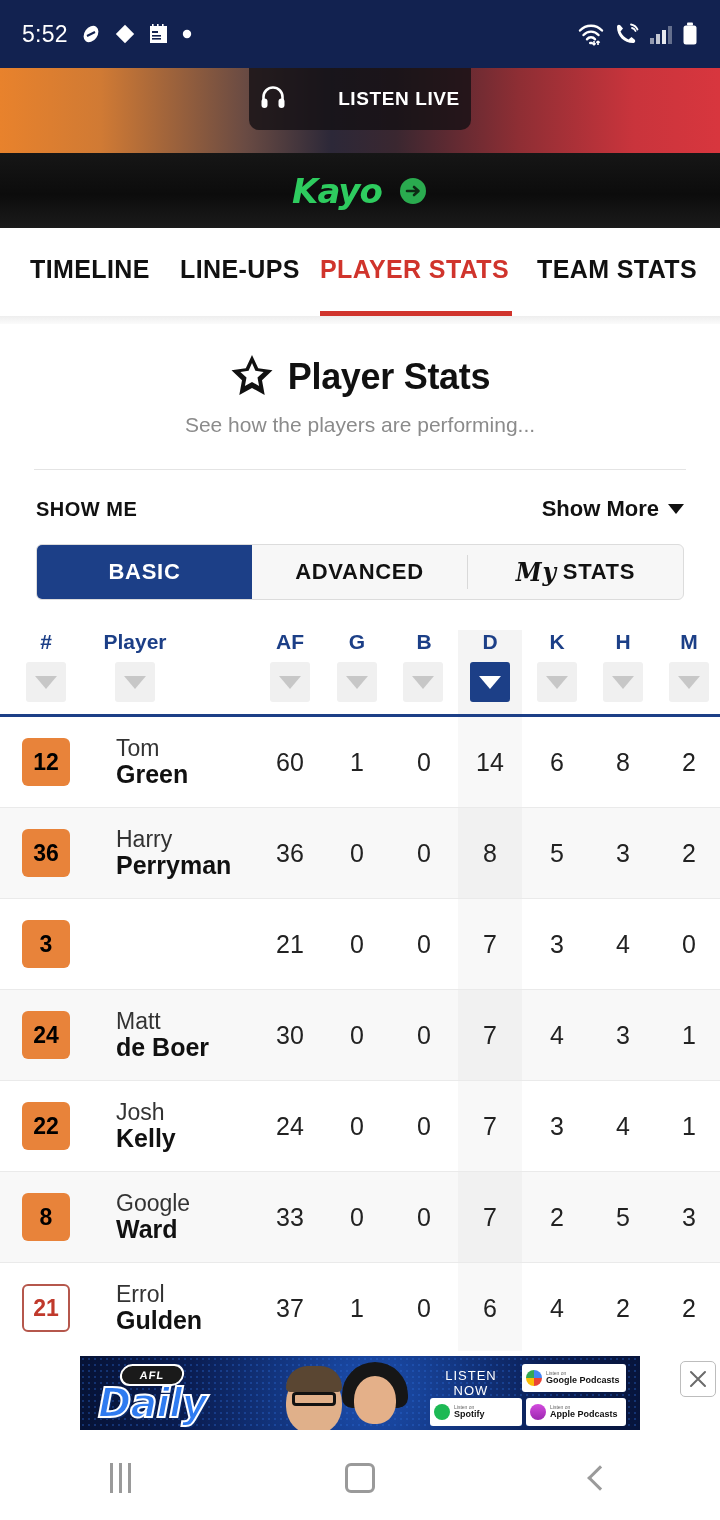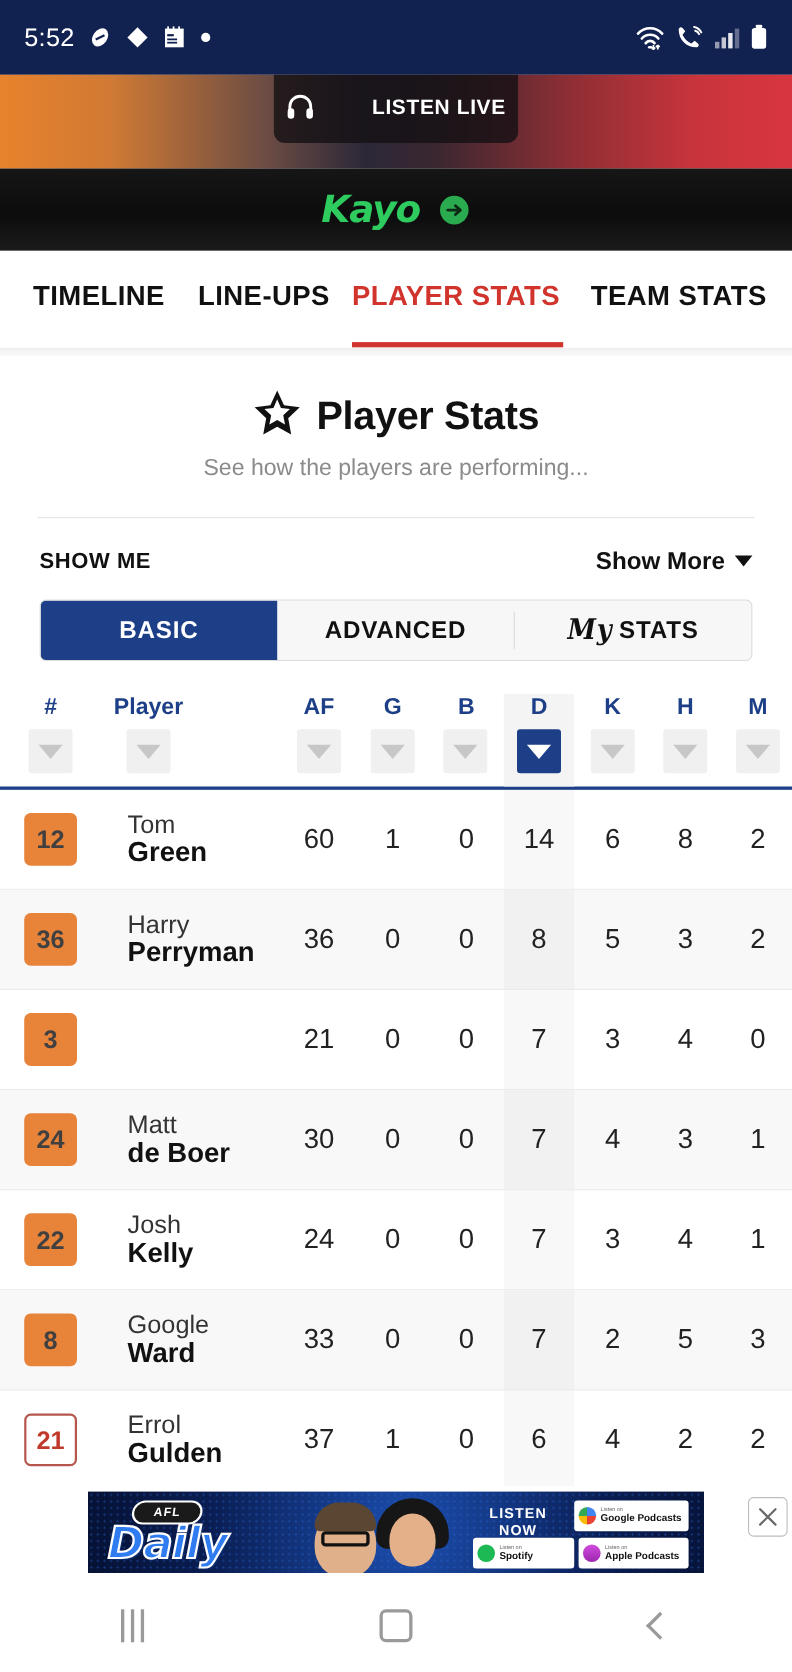--- a/index.html
+++ b/index.html
@@ -114,21 +114,21 @@
 
   .colhl{ position:absolute; background:#f4f4f4; width:64px; top:0; }
 
   .row{ position:relative; height:91px; border-bottom:1px solid #eaeaea; }
   .row.alt{ background:#f8f8f8; }
   .row-hl{ position:absolute; top:0; height:100%; width:64px; background:rgba(0,0,0,0.028); }
   .jersey{
     position:absolute; left:22px; top:50%; transform:translateY(-50%);
     width:48px; height:48px; border-radius:6px;
     display:flex; align-items:center; justify-content:center;
-    font-size:23px; font-weight:bold; color:#404040; background:#e8833a;
+    font-size:23px; font-weight:bold; color:#000000; background:#e8833a;
     font-stretch:condensed;
   }
   .jersey.outline{ background:#ffffff; border:2px solid #b5574c; color:#c0392b; }
   .pname{ position:absolute; left:116px; top:50%; transform:translateY(-50%); line-height:1.08; }
   .pfirst{ font-size:23px; color:#333; }
   .plast{ font-size:25px; color:#111; font-weight:bold; }
   .cell{
     position:absolute; top:50%; transform:translateY(-50%);
     font-size:25px; color:#222; text-align:center; width:64px;
   }
@@ -164,21 +164,21 @@
   }
   .ad-faces{ position:absolute; left:200px; top:0; width:140px; height:74px; }
   .face{ position:absolute; border-radius:50%; }
   .face-a{ left:6px; top:16px; width:56px; height:62px; background:#e0b08a; border-radius:50% 50% 45% 45%; }
   .face-a-hair{ position:absolute; left:6px; top:10px; width:56px; height:26px; background:#5a4632; border-radius:28px 28px 6px 6px; }
   .face-a-glass{ position:absolute; left:12px; top:36px; width:44px; height:14px; border:3px solid #111; border-radius:4px; }
   .face-b-hair{ position:absolute; left:62px; top:6px; width:66px; height:46px; background:#161616; border-radius:33px 33px 10px 10px; }
   .face-b-inner{ position:absolute; left:74px; top:20px; width:42px; height:48px; background:#e4b089; border-radius:50% 50% 45% 45%; }
   .ad-right{ position:absolute; right:10px; top:4px; width:200px; }
   .listen-now{
-    color:#fff; font-size:13px; font-weight:bold; letter-spacing:1px;
+    color:#fff; font-size:13px; font-weight:normal; letter-spacing:1px;
     text-align:center; width:82px; font-stretch:condensed;
     border-bottom:3px solid #2f7bf0; padding-bottom:2px;
     position:absolute; left:0; top:8px;
   }
   .podchip{
     position:absolute; background:#fff; border-radius:3px;
     display:flex; align-items:center; gap:4px; padding:2px 4px;
   }
   .podchip .ptxt{ font-size:9px; font-weight:bold; color:#111; line-height:1.05; }
   .podchip .psmall{ font-size:5px; color:#666; display:block; font-weight:normal; }

